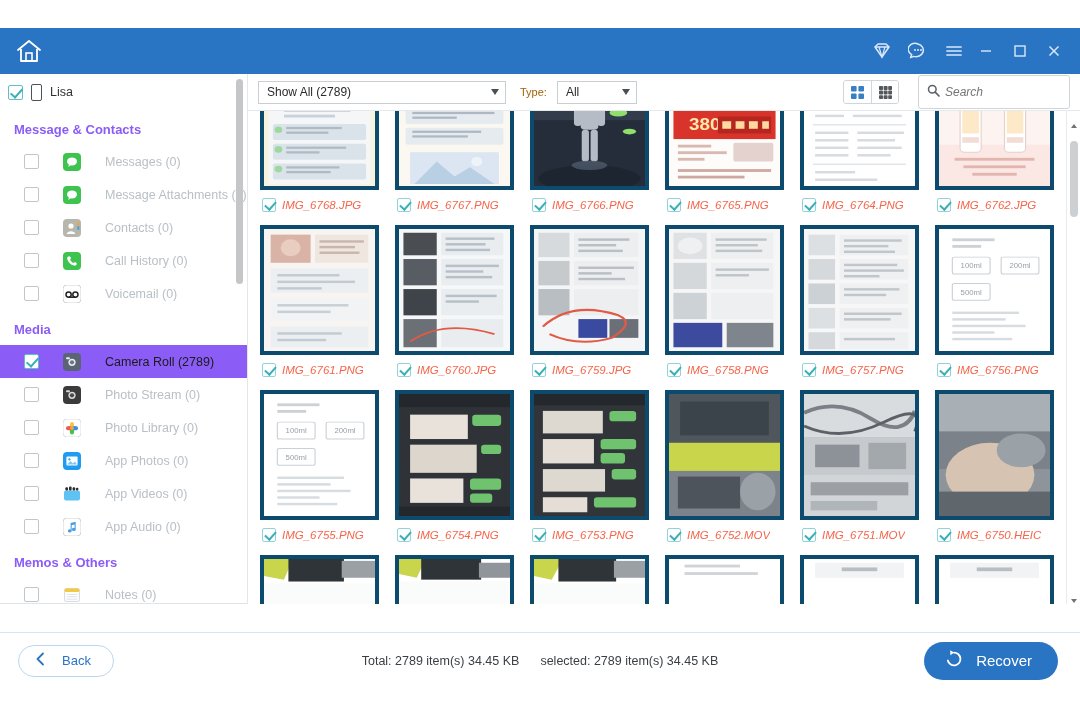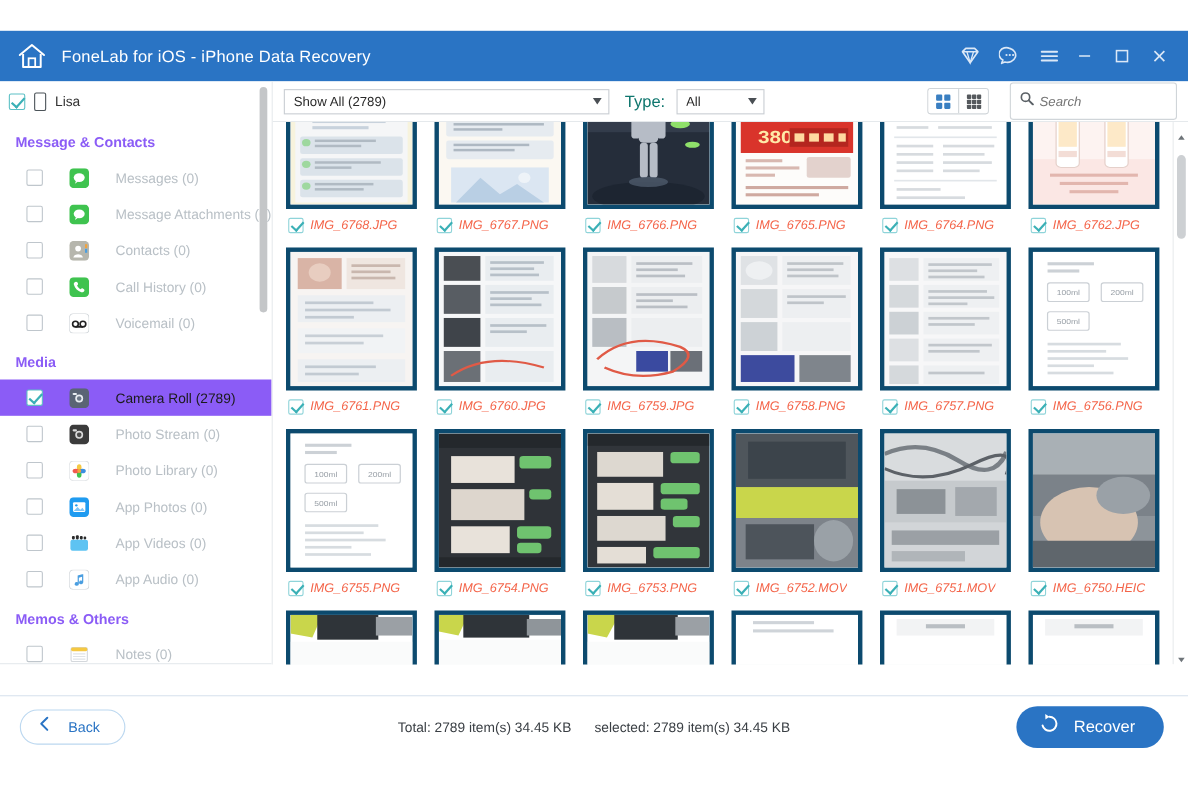--- a/index.html
+++ b/index.html
@@ -116,31 +116,31 @@
   .select-box {
     height: 23px;
     border: 1px solid #c9ced3;
     background: #fff;
     display: flex; align-items: center;
     padding: 0 6px 0 8px;
     font-size: 12px; color: #2b2b2b;
     cursor: pointer;
     position: relative;
   }
-  .select-box.show-all { width: 296px; }
+  .select-box.show-all { width: 248px; }
   .select-box.type-sel { width: 80px; }
   .sel-text { flex: 1 1 auto; white-space: nowrap; overflow: hidden; }
   .caret {
     width: 0; height: 0;
     border-left: 4.5px solid transparent;
     border-right: 4.5px solid transparent;
     border-top: 6px solid #4a4f54;
     flex: none; margin-left: 4px;
   }
-  .type-label { font-size: 15px; color: #0f766e; margin-left: 4px; }
+  .type-label { font-size: 11px; color: #a16207; margin-left: 4px; }
   .tb-spacer { flex: 1 1 auto; }
   .viewtoggle { display: flex; border: 1px solid #d0d5d9; border-radius: 3px; overflow: hidden; height: 24px; }
   .vt-btn {
     width: 27px; height: 100%;
     display: flex; align-items: center; justify-content: center;
     background: #fff; cursor: pointer;
   }
   .vt-btn + .vt-btn { border-left: 1px solid #d0d5d9; }
   .search-wrap {
     width: 152px; height: 24px;
@@ -250,21 +250,20 @@
   <div class="outer-pad-top"></div>
 
   <div class="titlebar">
     <span class="home-icon">
       <svg viewBox="0 0 30 30">
           <path d="M4 14 L15 5 L26 14" fill="none" stroke="#ffffff" stroke-width="1.8" stroke-linecap="round" stroke-linejoin="round"></path>
           <path d="M7 13 V25 H23 V13" fill="none" stroke="#ffffff" stroke-width="1.8" stroke-linejoin="round"></path>
           <rect x="12" y="17" width="6" height="8" fill="none" stroke="#ffffff" stroke-width="1.6"></rect>
         </svg>
     </span>
-    <span class="app-title">FoneLab for iOS - iPhone Data Recovery</span>
     <span class="title-spacer"></span>
     <span class="tb-icons">
       <span class="tb-icon">
         <svg viewBox="0 0 20 20">
             <path d="M3 6 H17 L10 16 Z" fill="none" stroke="#dbe8f7" stroke-width="1.5" stroke-linejoin="round"></path>
             <path d="M3 6 L6 3 H14 L17 6" fill="none" stroke="#dbe8f7" stroke-width="1.5" stroke-linejoin="round"></path>
             <path d="M7 6 L10 16 L13 6" fill="none" stroke="#dbe8f7" stroke-width="1.2"></path>
           </svg>
       </span>
       <span class="tb-icon">

